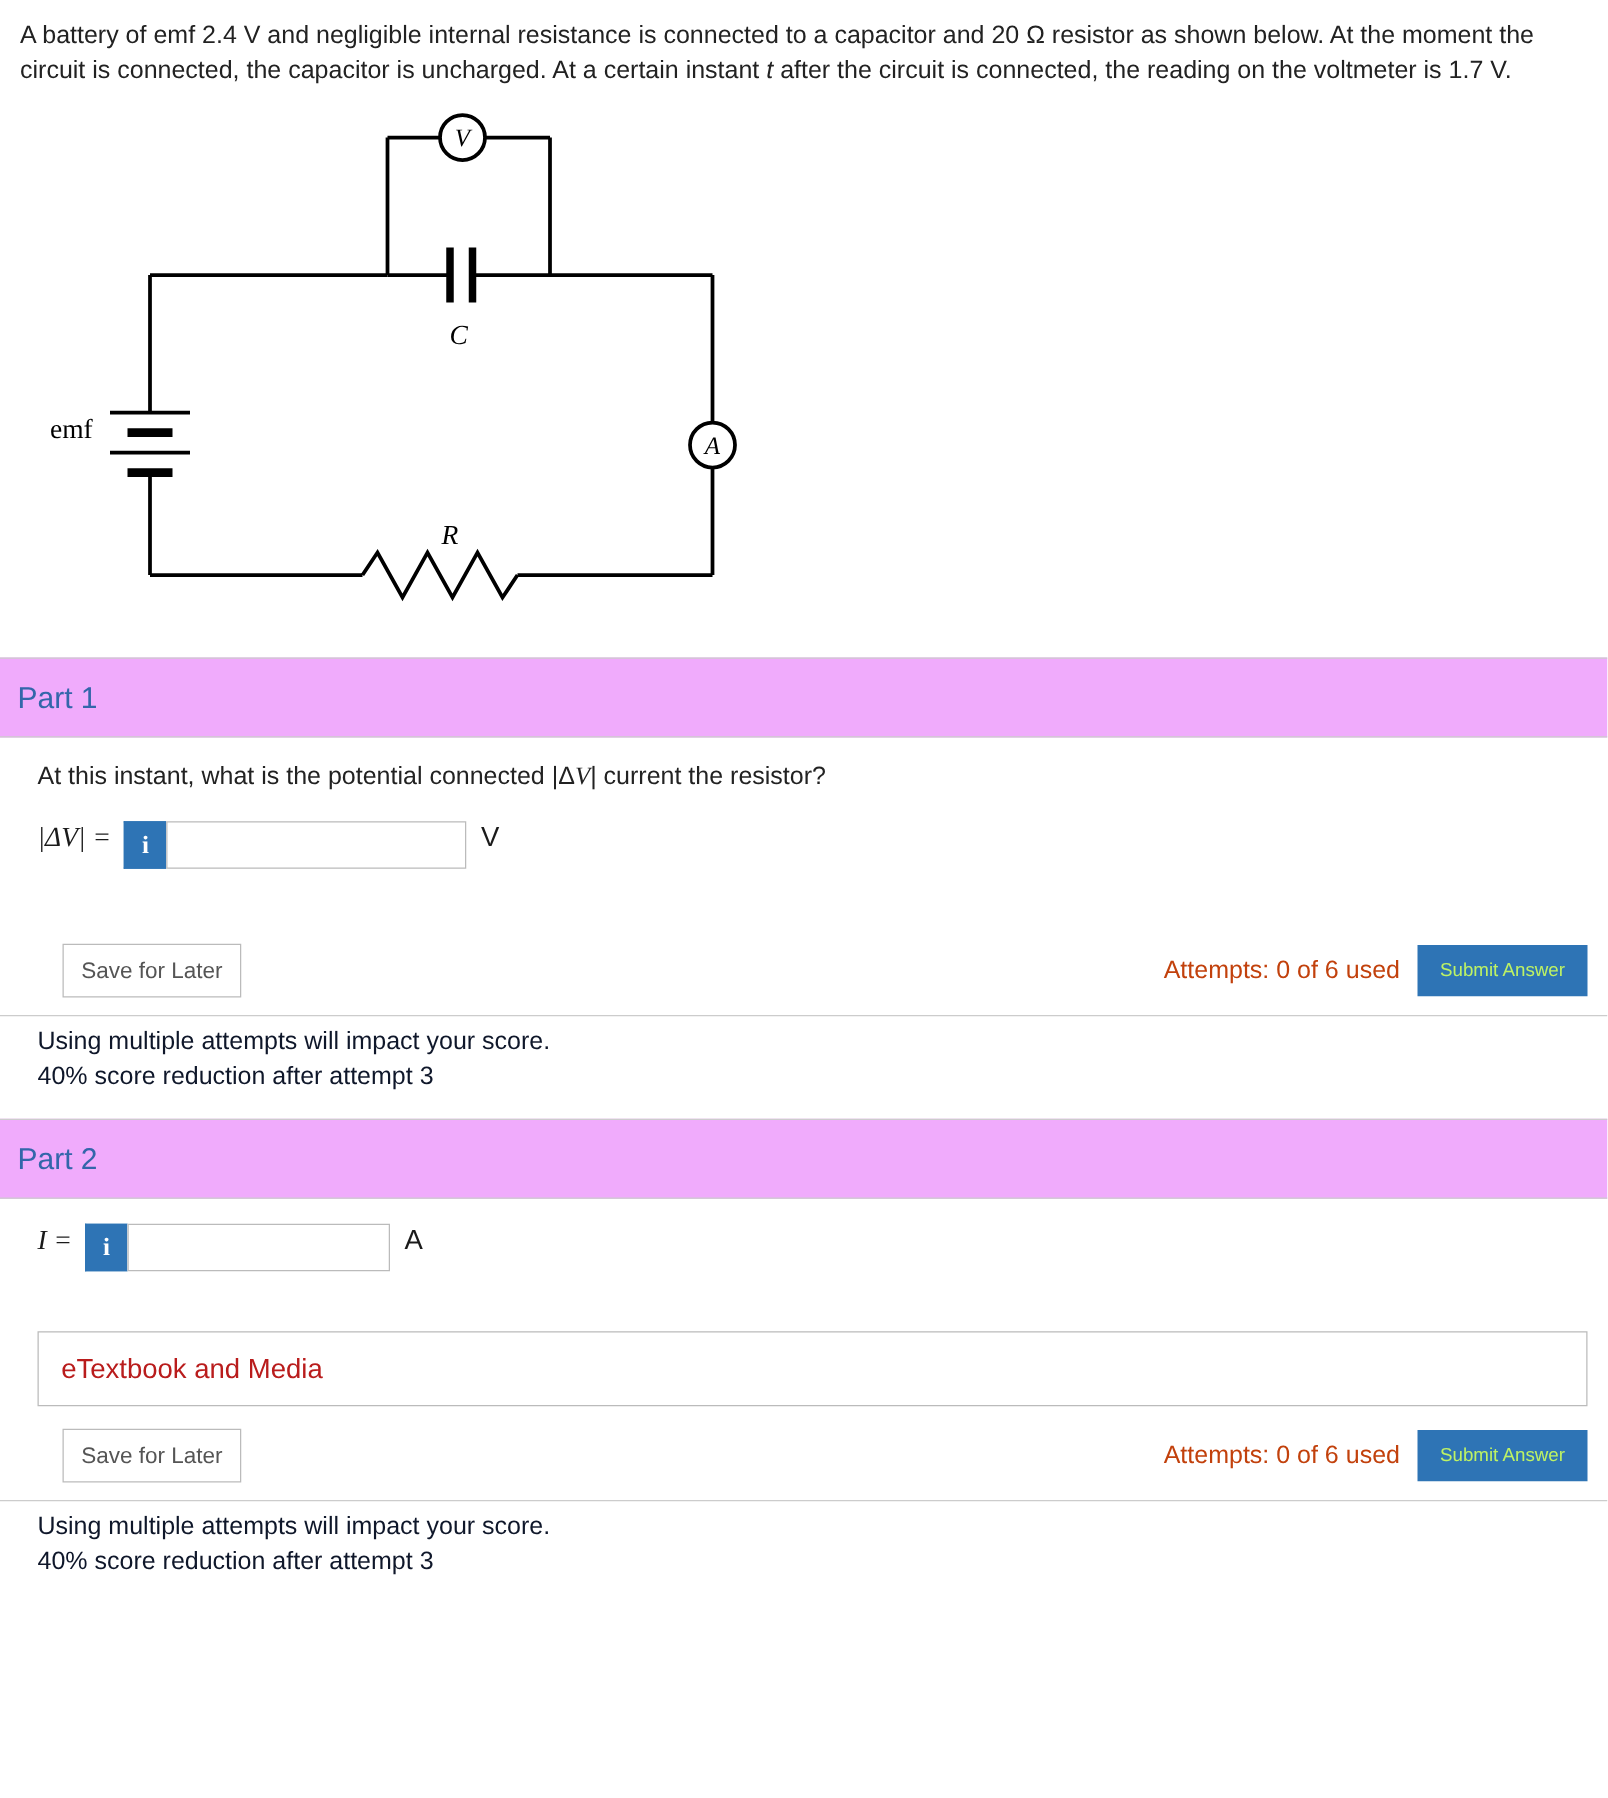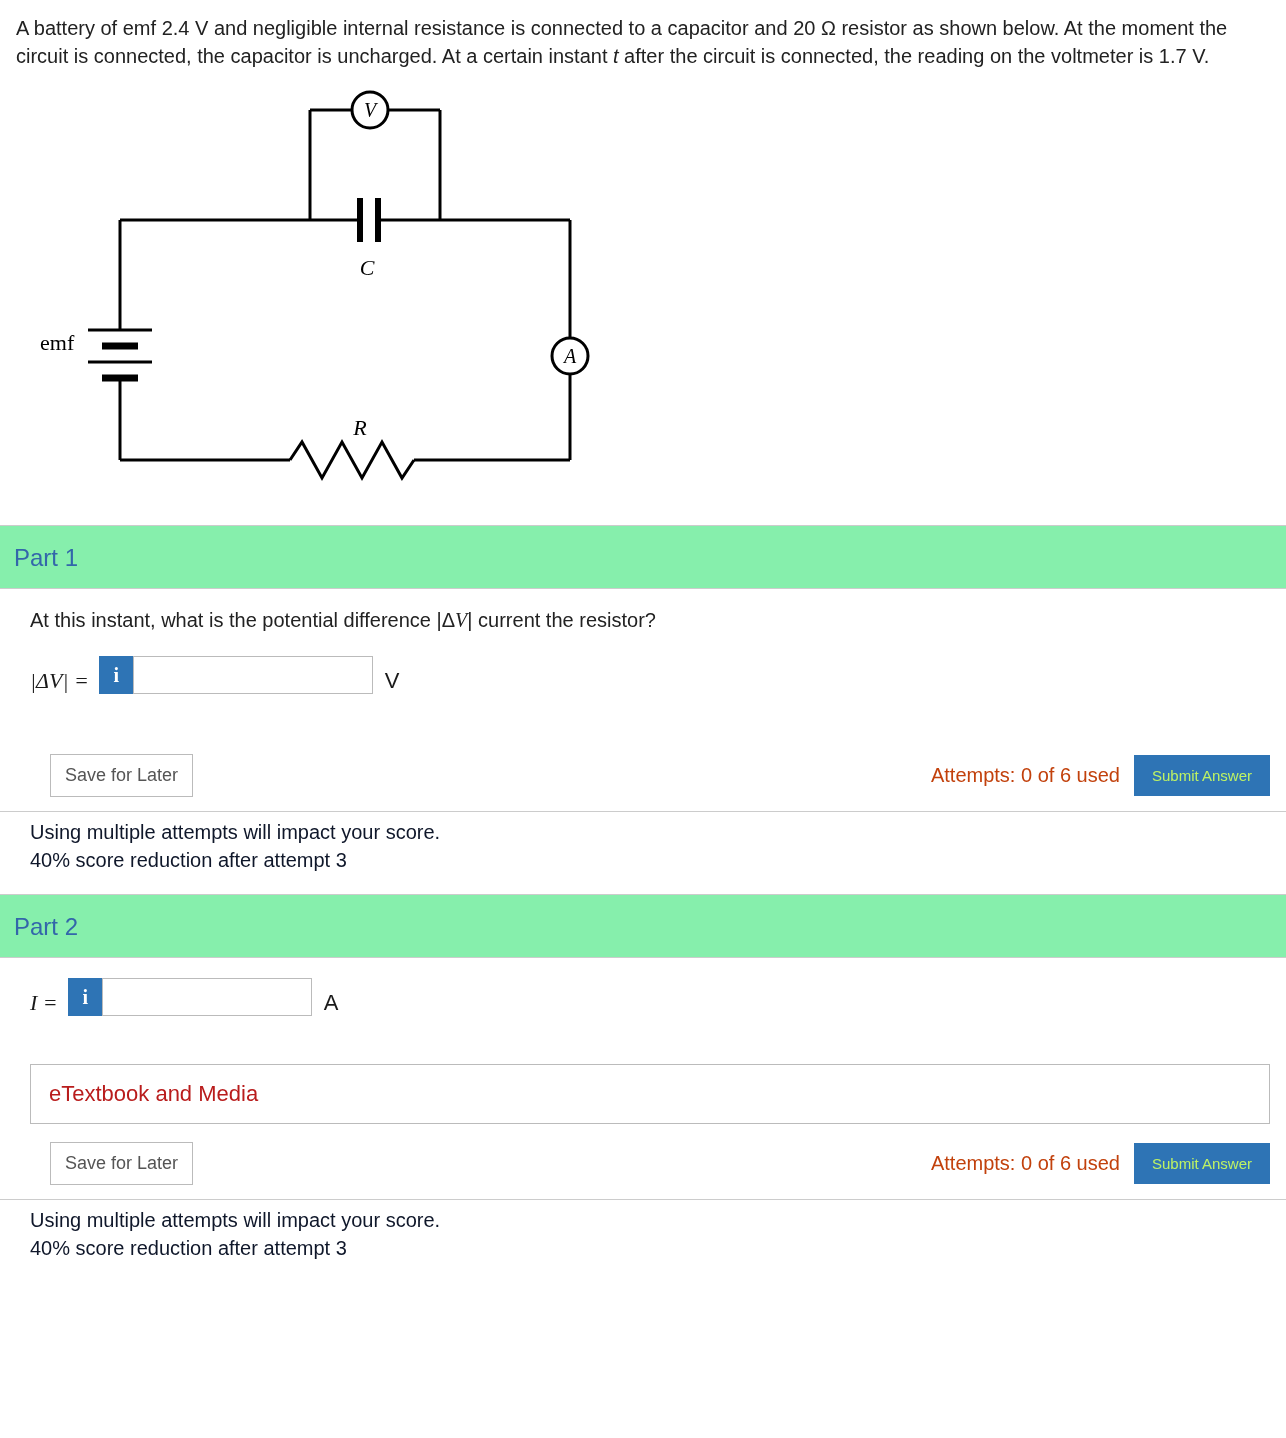--- a/index.html
+++ b/index.html
@@ -13,33 +13,33 @@
   .problem-text {
     padding: 14px 16px 12px 16px;
     line-height: 1.4;
     color: #222;
   }
   .problem-text .ital { font-style: italic; }
   .figure { padding: 8px 16px 30px 10px; }
   .part-header {
     border-top: 1px solid #ccc;
     border-bottom: 1px solid #ccc;
-    background: #86efac;
+    background: #f0abfc;
     padding: 18px 12px 16px 14px;
     color: #3366aa;
     font-size: 24px;
   }
   .part-body {
     padding: 20px 16px 4px 30px;
     border-bottom: 1px solid #ccc;
   }
   .prompt { margin-bottom: 24px; color: #222; }
   .answer-row {
     display: flex;
-    align-items: flex-end;
+    align-items: flex-start;
     gap: 0;
     margin-bottom: 60px;
   }
   .answer-label {
     font-family: "Times New Roman", serif;
     font-style: italic;
     font-size: 22px;
     margin-right: 10px;
   }
   .info-icon {
@@ -151,21 +151,21 @@
     <line x1="404" y1="370" x2="560" y2="370" stroke="#000" stroke-width="3"></line>
     <text x="350" y="345" text-anchor="middle" font-size="22" font-style="italic">R</text>
   </svg>
 </div>
 
 <div class="part-header">
   <span>Part 1</span>
 </div>
 <div class="part-body">
   <div class="prompt">
-    <span>At this instant, what is the potential difference |Δ</span><span style="font-style:italic;font-family:'Times New Roman',serif">V</span><span>| current the resistor?</span>
+    <span>At this instant, what is the potential connected |Δ</span><span style="font-style:italic;font-family:'Times New Roman',serif">V</span><span>| current the resistor?</span>
   </div>
   <div class="answer-row">
     <span class="answer-label">|ΔV|  =</span>
     <span class="info-icon">i</span>
     <input class="answer-input" type="text" style="">
     <span class="unit">V</span>
   </div>
   <div class="actions">
     <button class="save-btn">Save for Later</button>
     <span class="attempts">Attempts: 0 of 6 used</span>

